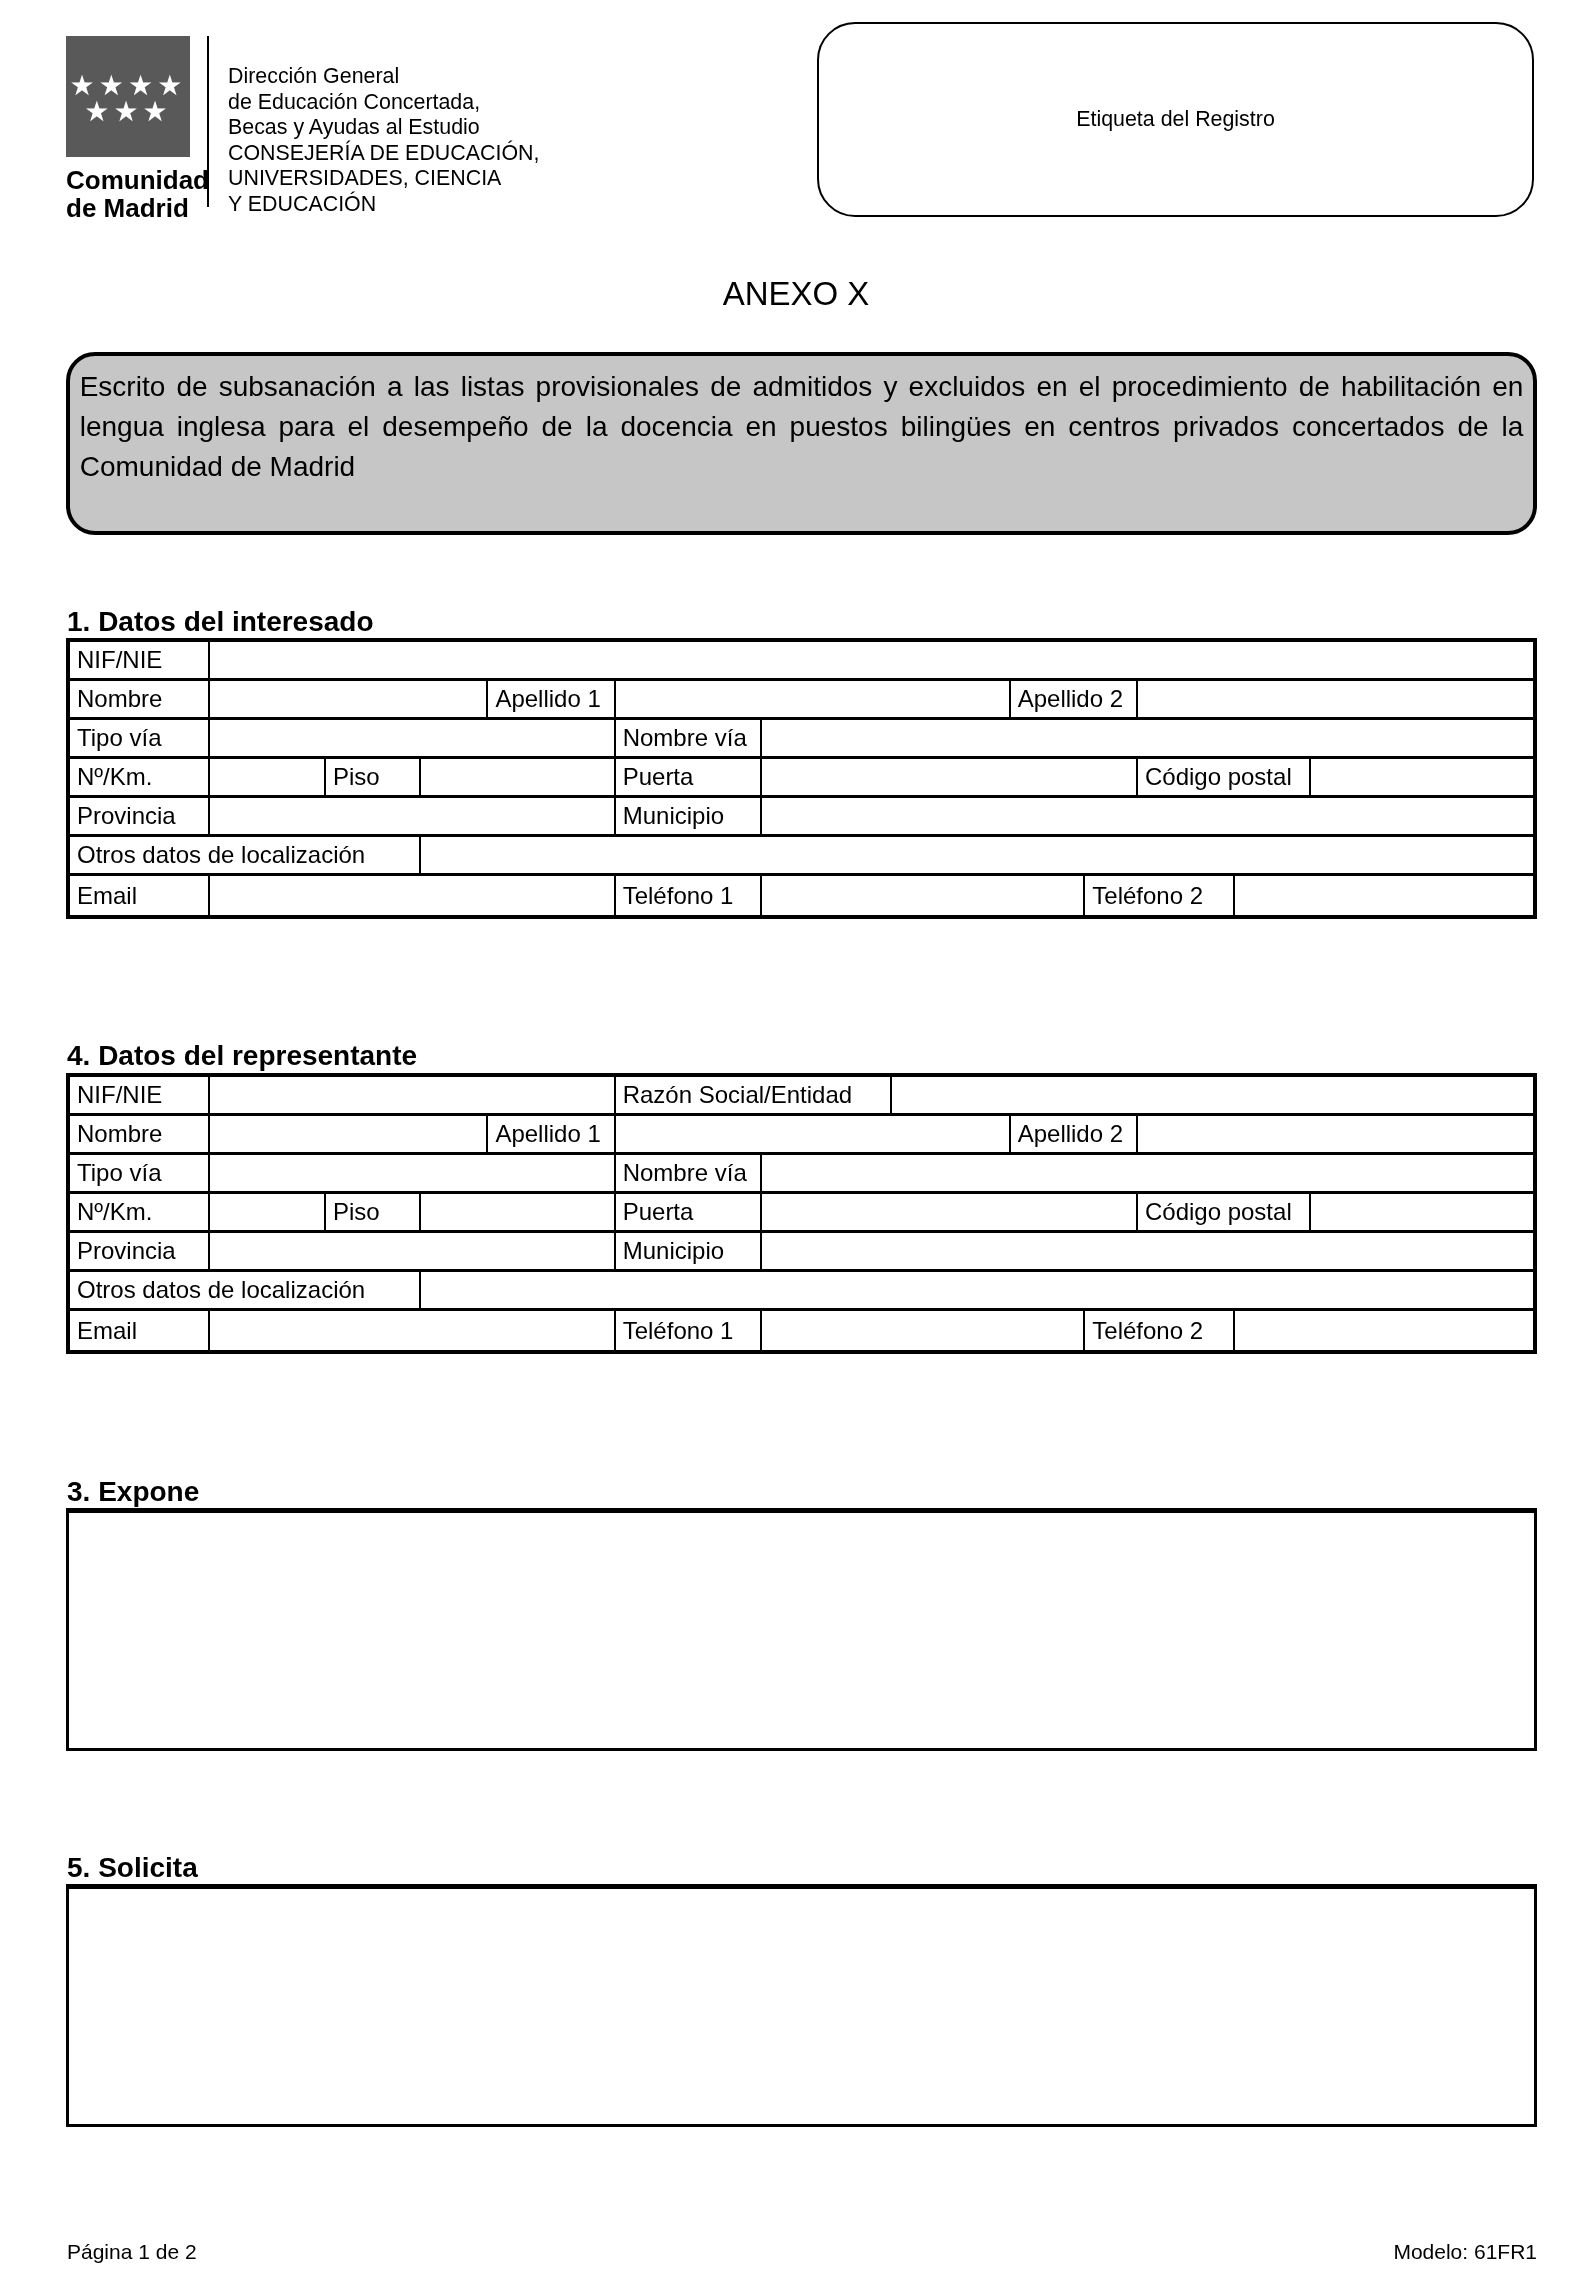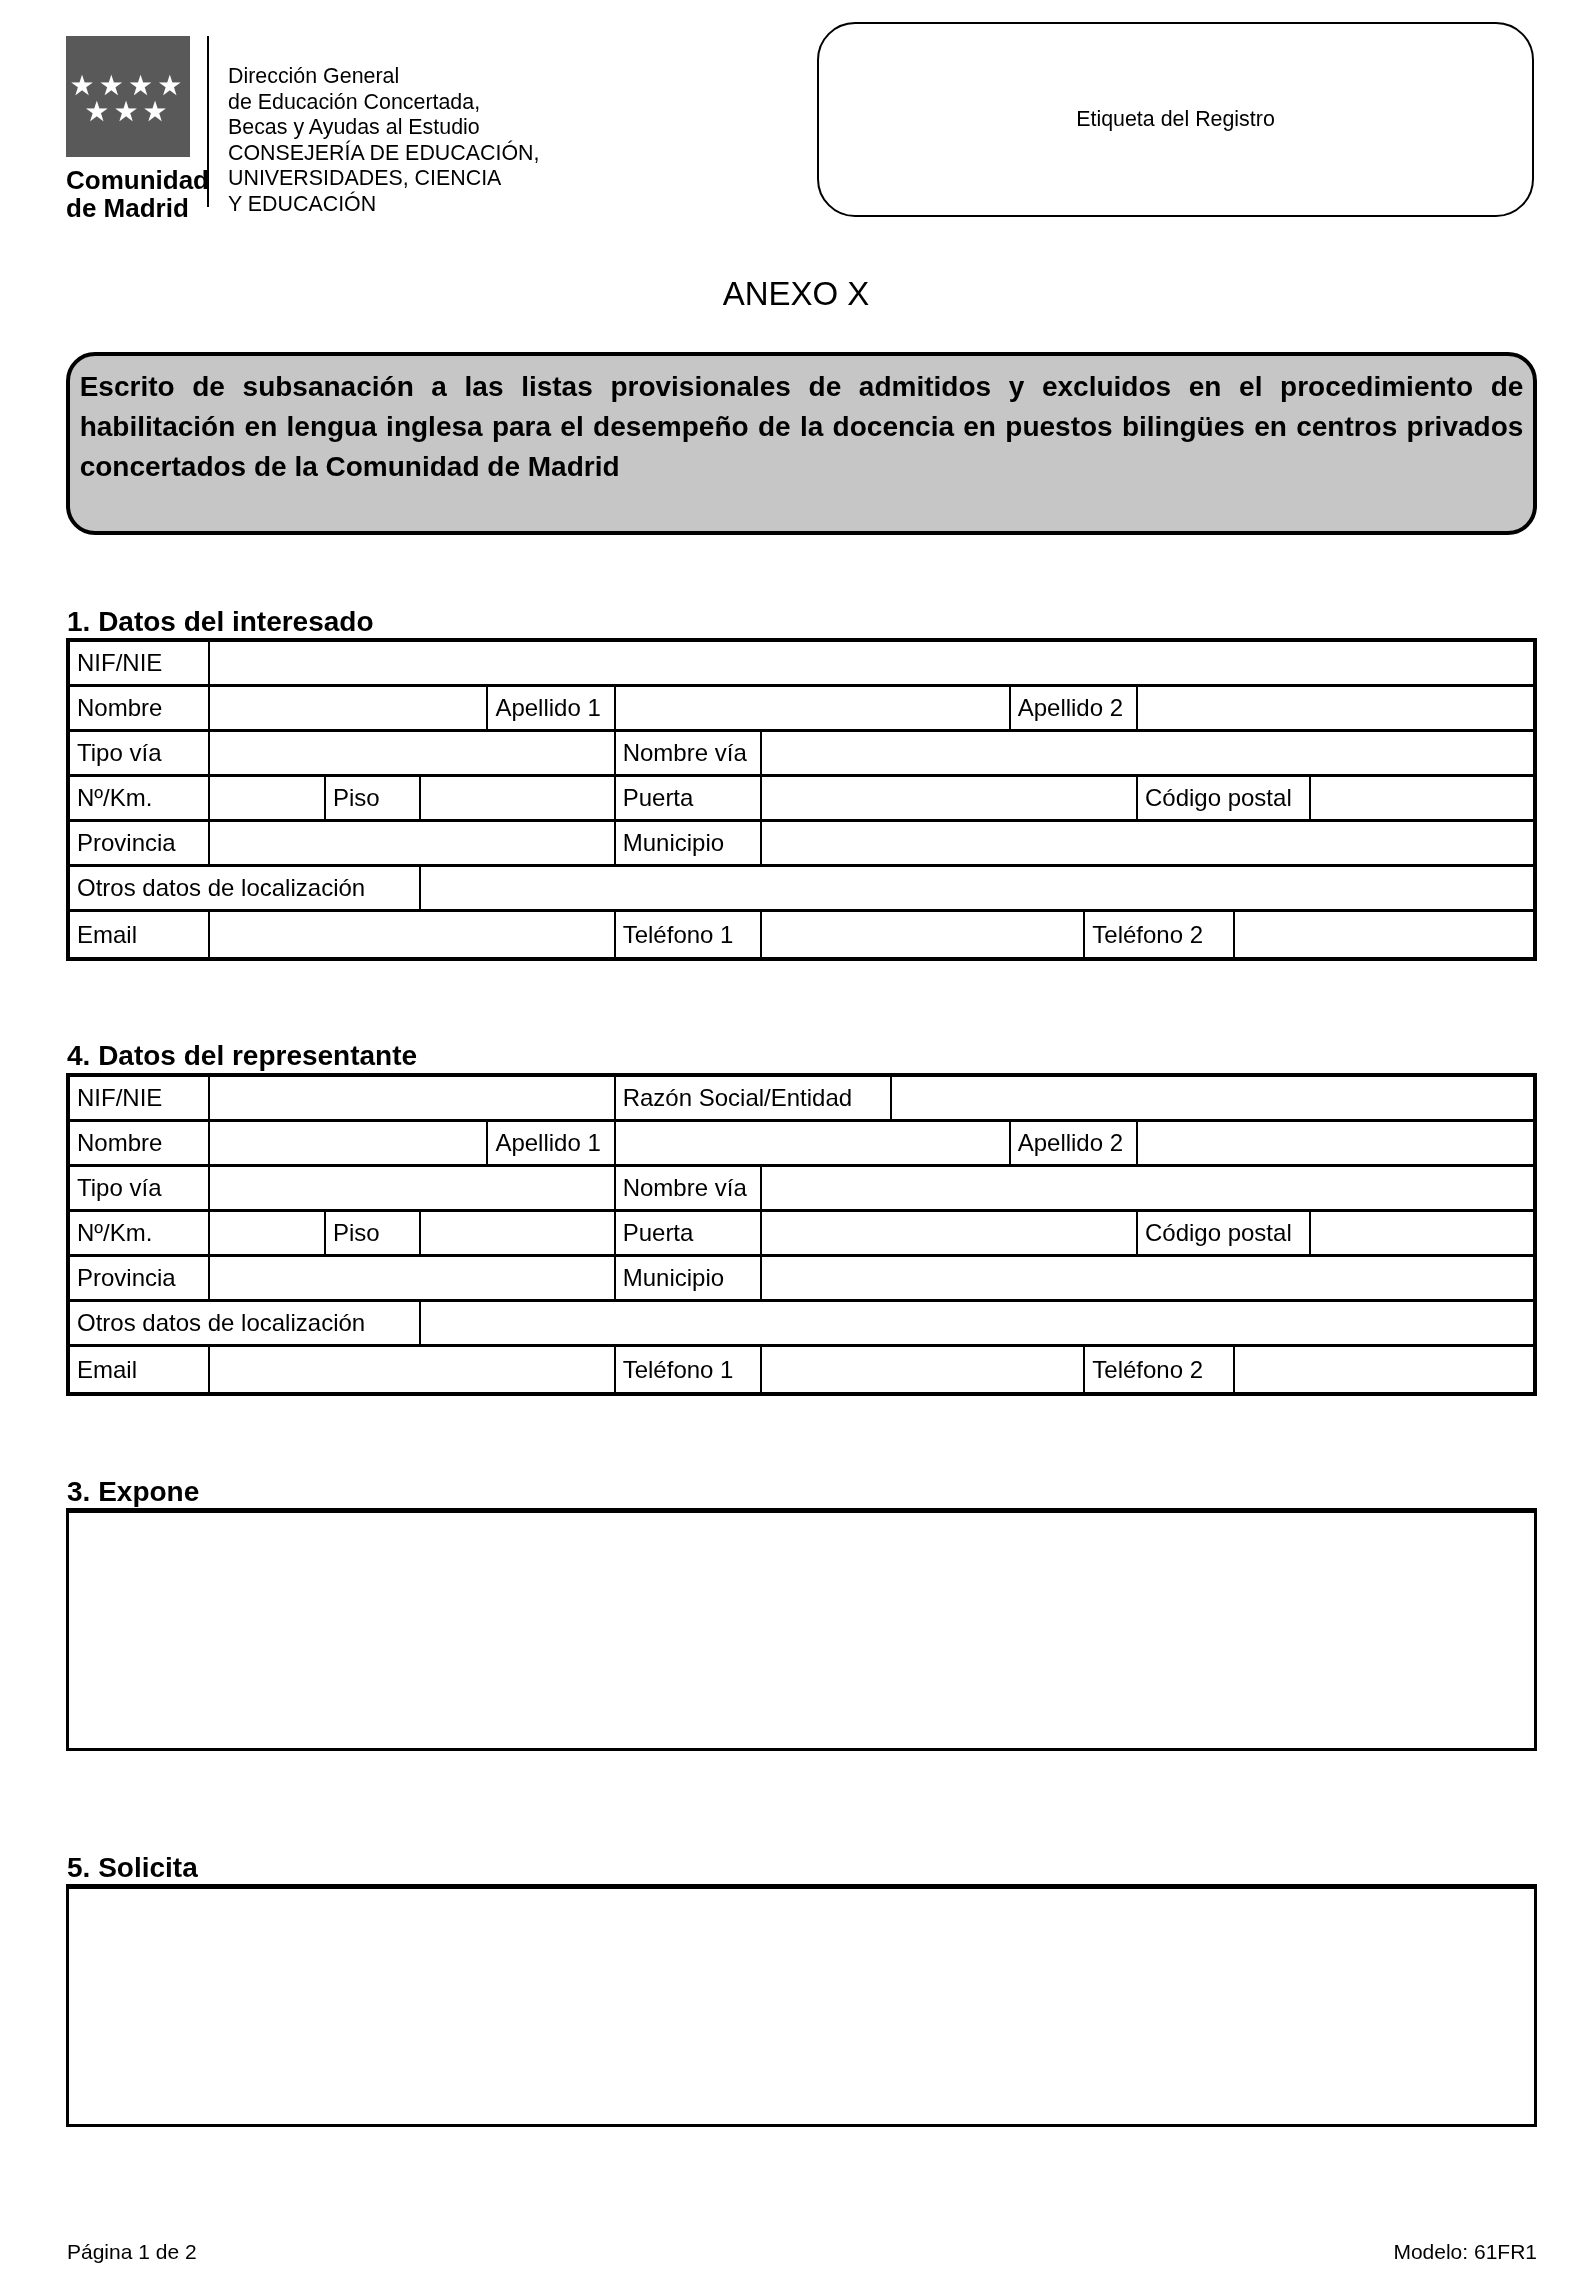--- a/index.html
+++ b/index.html
@@ -35,31 +35,31 @@
   
   .anexo-title { position: absolute; left: 0; top: 275px; width: 100%;
     text-align: center; font-size: 33px; }
 
   
   .subject-box {
     position: absolute; left: 66px; top: 352px; width: 1471px; height: 183px;
     background: var(--subject-gray, #c6c6c6);
     border: 4.1px solid #000; border-radius: 29px;
     padding: 11px 9.7px 0 9.7px;
-    font-weight: bold; font-size: 28px; line-height: 40px;
+    font-weight: normal; font-size: 28px; line-height: 40px;
     text-align: justify;
   }
 
   
   .sec-heading { position: absolute; left: 67px; font-size: 28px; font-weight: bold; }
 
   
   .ftable { position: absolute; left: 66px; width: 1471px;
     border: 4.1px solid #000; background: #fff; }
-  .frow { display: flex; height: 45px; border-bottom: 3.4px solid #000; }
+  .frow { display: flex; height: 39px; border-bottom: 3.4px solid #000; }
   .frow:last-child { border-bottom: none; }
   .fl, .fv { border-right: 2.1px solid #000; height: 100%; }
   .fl { display: flex; align-items: center; padding-left: 7px;
     font-size: 24px; white-space: nowrap; overflow: hidden; }
   .frow > :last-child { border-right: none; flex: 1 1 auto; }
 
   
   .big-box { position: absolute; left: 66px; width: 1471px;
     border: 3.4px solid #000; border-top-width: 5.5px; background: #fff; }
 

